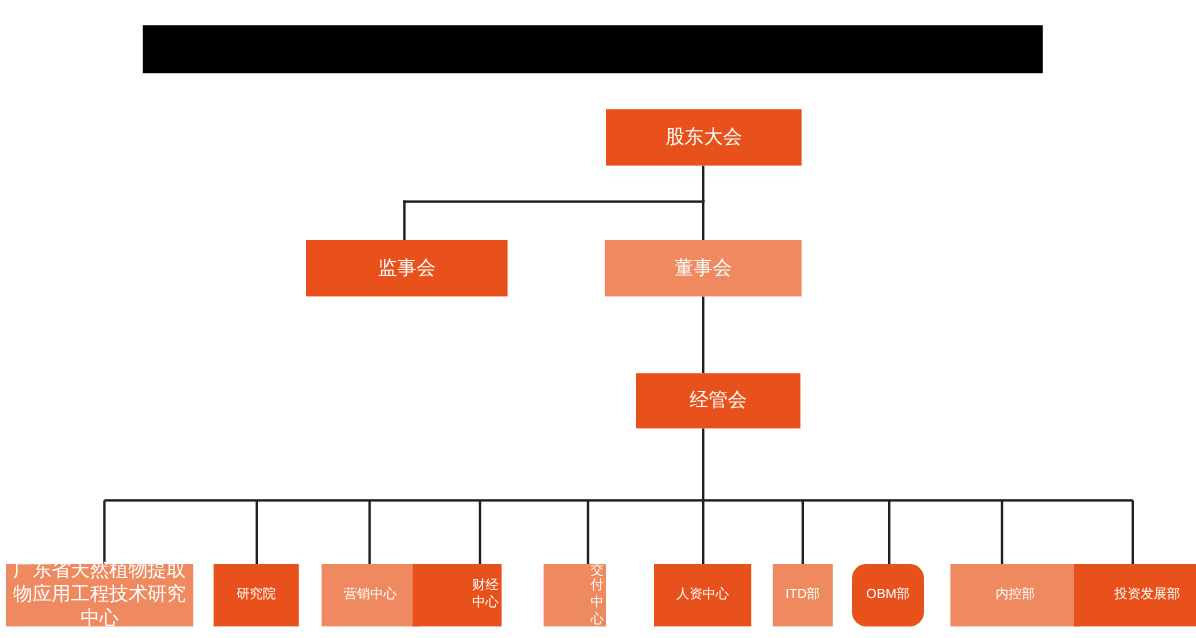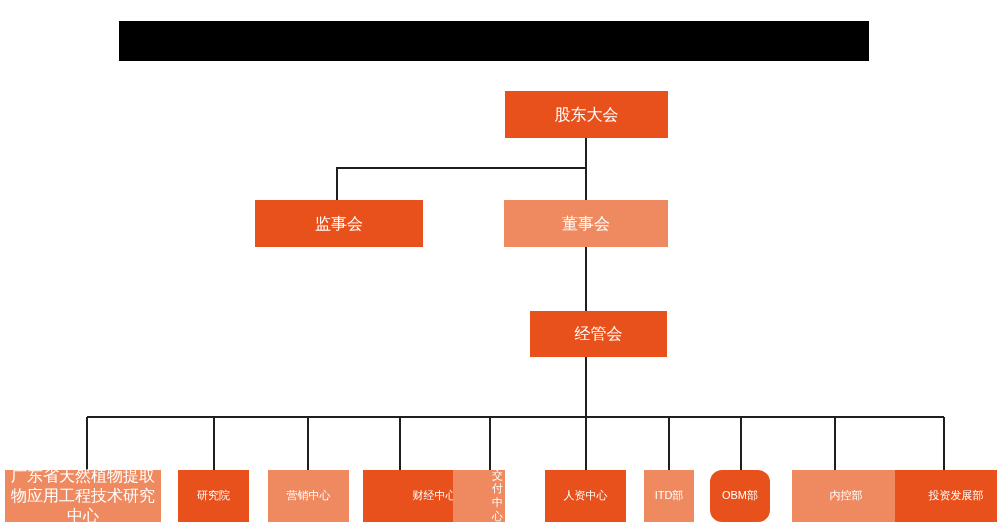--- a/index.html
+++ b/index.html
@@ -39,21 +39,21 @@
   .n-root   { left: 505px; top:  91px; width: 163px; height: 47px; }
   .n-superv { left: 255px; top: 200px; width: 168px; height: 47px; }
   .n-board  { left: 504px; top: 200px; width: 164px; height: 47px; }
   .n-mgmt   { left: 505px; top: 311px; width: 137px; height: 46px; margin-left: 25px; }
 
   
   .dept { top: 470px; height: 52px; font-size: 11px; }
   .d0 { left:   5px; width: 156px; font-size: 16px; padding: 0 4px; }
   .d1 { left: 178px; width:  71px; }
   .d2 { left: 256px; width:  81px; margin-left: 12px; }
-  .d3 { left: 363px; width:  96px; padding-left: 47px; }
+  .d3 { left: 344px; width:  74px; padding-left: 47px; }
   .d4 { left: 453px; width:  52px; padding-left: 37px; }
   .d5 { left: 545px; width:  81px; }
   .d6 { left: 644px; width:  50px; }
   .d7 { left: 710px; width:  60px; border-radius: 12px; }
   .d8 { left: 792px; width:  108px; }
   .d9 { left: 895px; width:  122px; }
 
   
   .line { position: absolute; background: var(--line, #1f1f1f); }
   .vline { width: 2px; }

